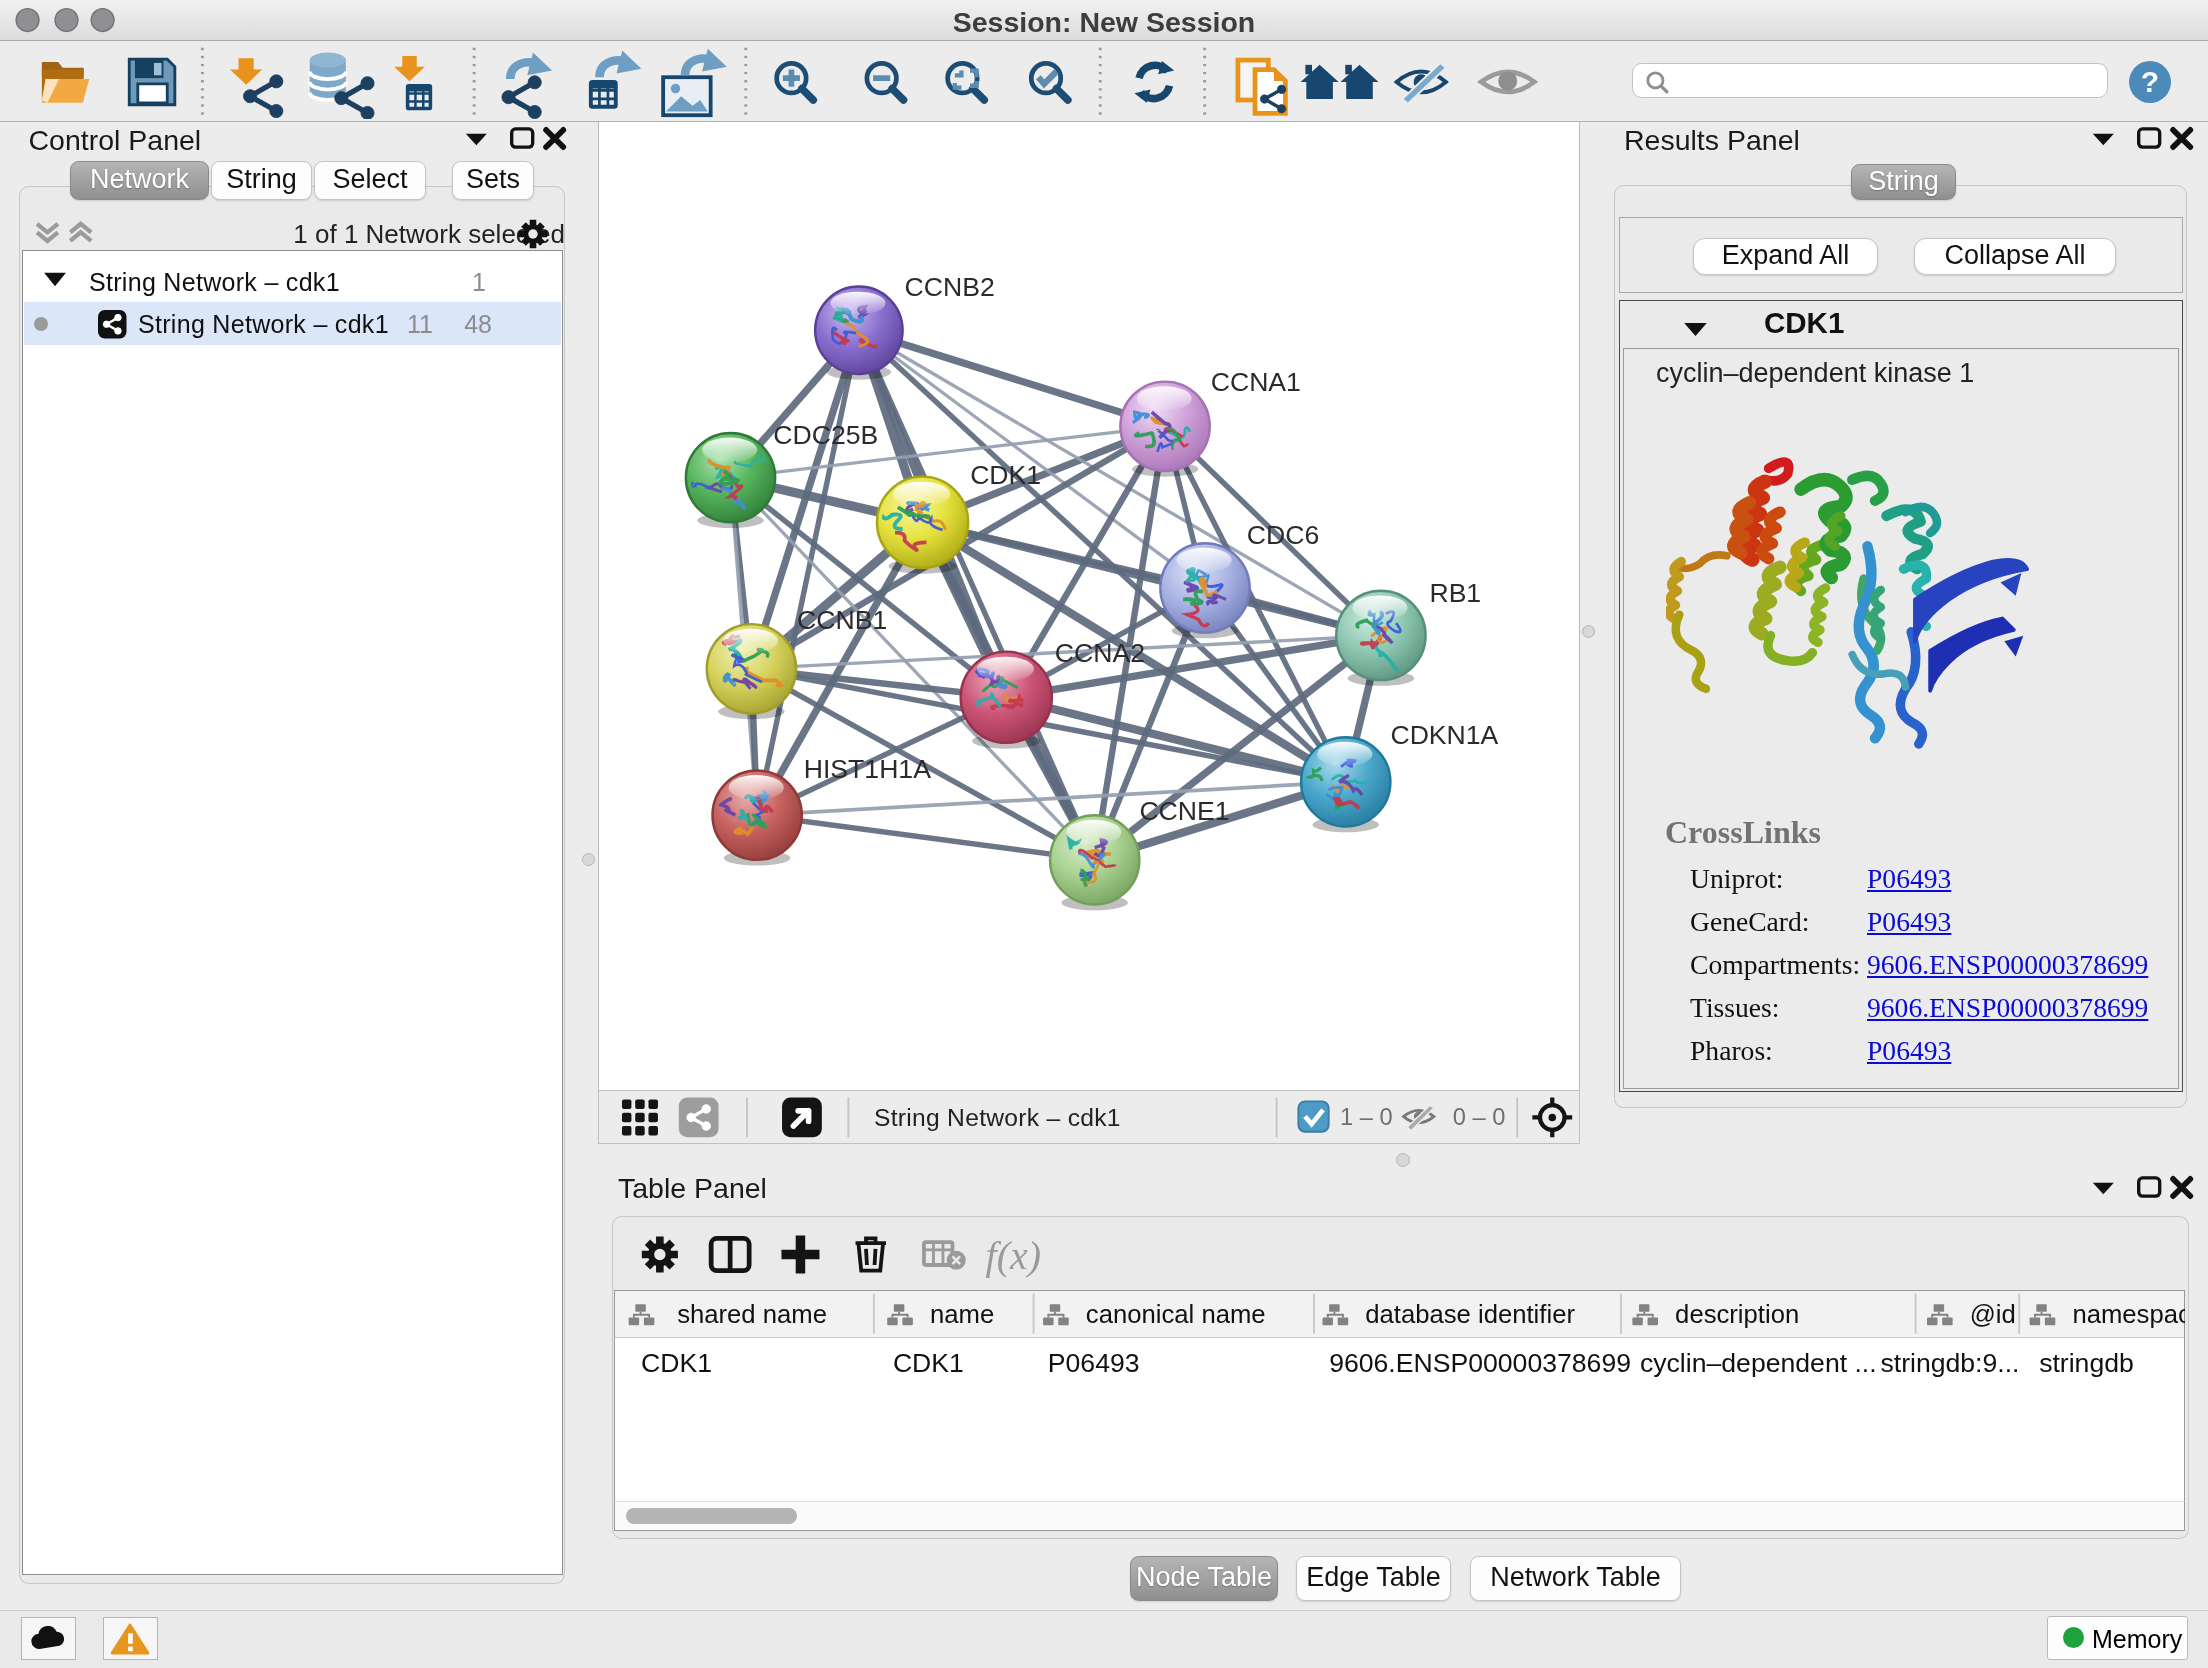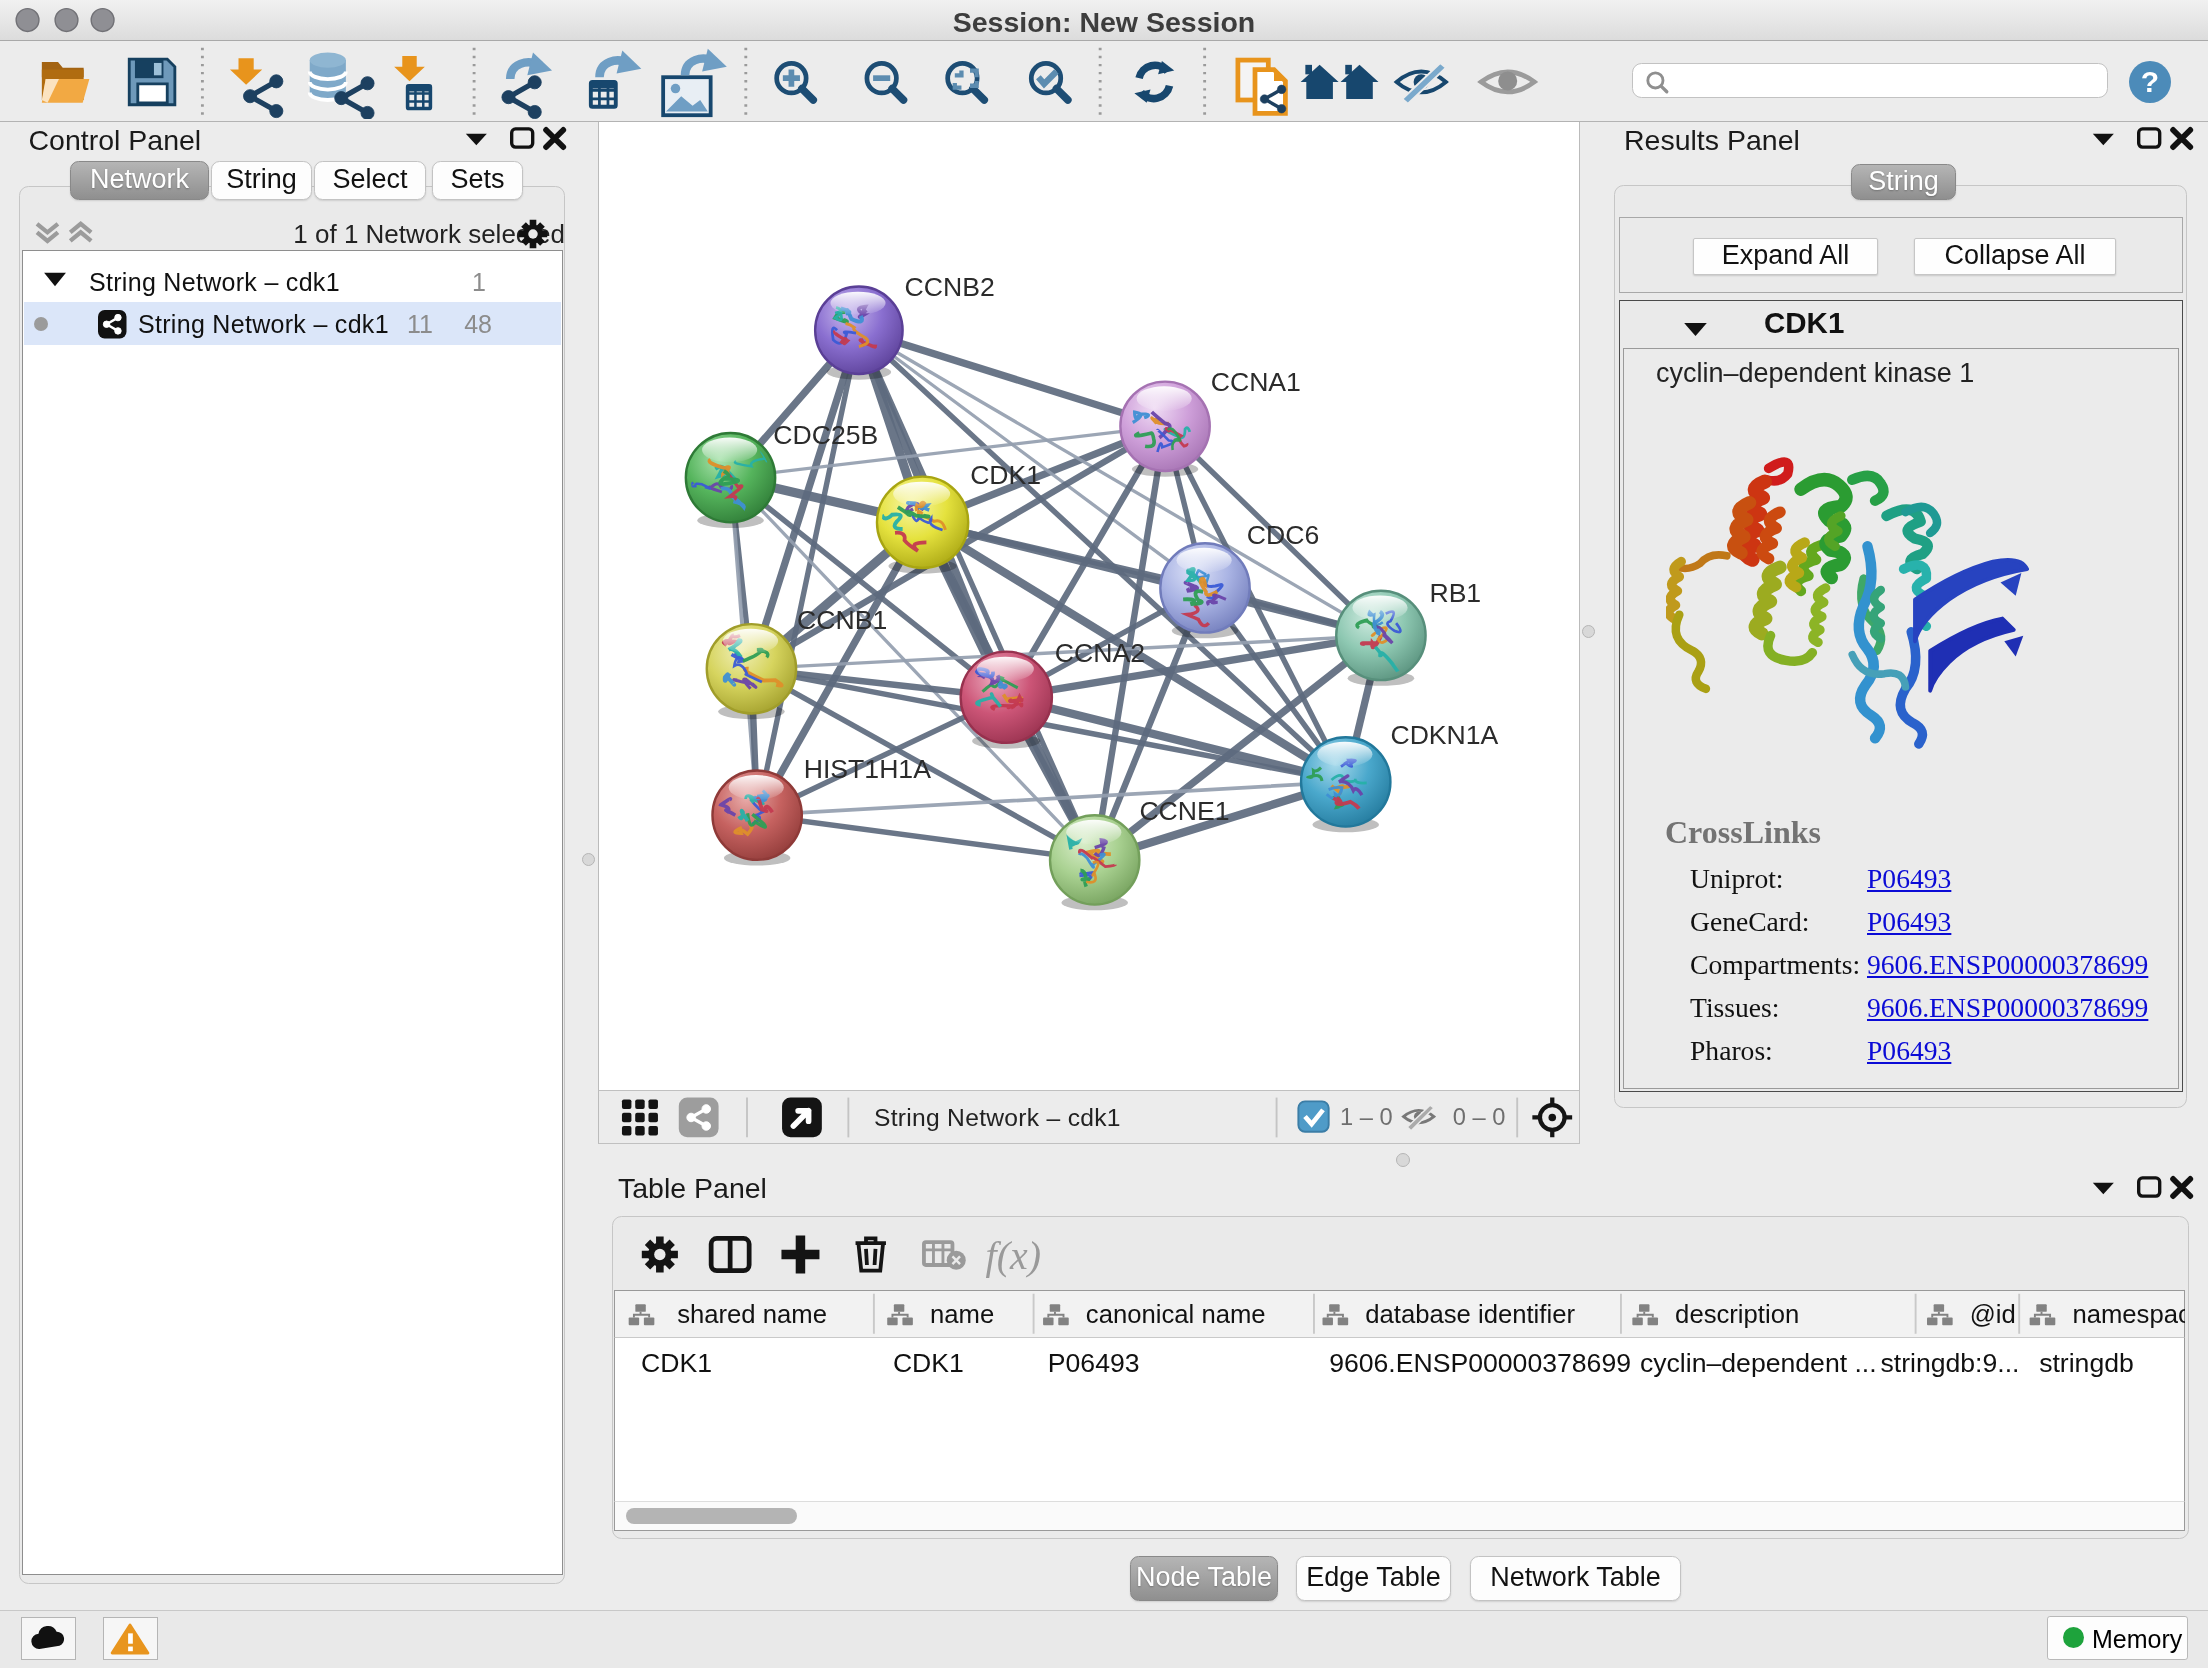--- a/index.html
+++ b/index.html
@@ -1,21 +1,21 @@
 <!DOCTYPE html>
 <html style="font-size:15px"><head><meta charset="utf-8">
 <style>
 *{margin:0;padding:0;box-sizing:border-box}
 html,body{width:2208px;height:1668px}
 body{position:relative;background:#ececec;font-family:"Liberation Sans",sans-serif;overflow:hidden;color:#1a1a1a}
 .ab{position:absolute}
 .ptitle{font-size:28.5px;color:#1a1a1a}
 .tab{position:absolute;height:39px;background:#fdfdfd;border:1.9px solid #c3c3c3;border-radius:8.6px;text-align:center;font-size:27px;line-height:35px;color:#111;box-shadow:0 1px 1.9px rgba(0,0,0,.12)}
 .tabsel{background:linear-gradient(#b5b5b5,#8f8f8f);color:#fff;border-color:#898989;text-shadow:0 1px 1.9px rgba(0,0,0,.25)}
-.btn{position:absolute;background:#fefefe;border:1.9px solid #c6c6c6;border-radius:2px;text-align:center;font-size:27px;color:#111;box-shadow:0 1px 1.9px rgba(0,0,0,.15)}
+.btn{position:absolute;background:#fefefe;border:1.9px solid #c6c6c6;border-radius:12px;text-align:center;font-size:27px;color:#111;box-shadow:0 1px 1.9px rgba(0,0,0,.15)}
 .gr{color:#8c8c8c}
 </style></head>
 <body>
 
 <div class="ab" style="left:0;top:0;width:2208px;height:41px;background:linear-gradient(#f1f1f1,#dcdcdc);border-bottom:1.9px solid #a9a9a9"></div>
 <svg class="ab" style="left:0;top:0" width="190" height="41" viewBox="0 0 200 43">
  <circle cx="29" cy="21" r="12" fill="#8f8f94" stroke="#717176" stroke-width="1.5"></circle>
  <circle cx="70" cy="21" r="12" fill="#8f8f94" stroke="#717176" stroke-width="1.5"></circle>
  <circle cx="108" cy="21" r="12" fill="#8f8f94" stroke="#717176" stroke-width="1.5"></circle>
 </svg>
@@ -182,21 +182,21 @@
 <div class="ab ptitle" style="left:28.5px;top:124px">Control Panel</div>
 <svg class="ab" style="left:462px;top:126px" width="107" height="25" viewBox="0 0 112 26">
  <path d="M4 8 h22 l-11 12 z" fill="#111"></path>
  <rect x="52" y="3" width="22" height="19" rx="4" fill="none" stroke="#111" stroke-width="3.5"></rect>
  <path d="M88 4 l18 18 M106 4 l-18 18" stroke="#111" stroke-width="6" stroke-linecap="round"></path>
 </svg>
 <div class="ab" style="left:19px;top:186px;width:546px;height:1398px;background:#eaeaea;border:1.9px solid #c6c6c6;border-radius:9.5px"></div>
 <div class="tab tabsel" style="left:70px;top:161px;width:139px">Network</div>
 <div class="tab" style="left:211px;top:161px;width:101px">String</div>
 <div class="tab" style="left:314px;top:161px;width:112px">Select</div>
-<div class="tab" style="left:432px;top:161px;width:91px">Sets</div>
+<div class="tab" style="left:452px;top:161px;width:82px">Sets</div>
 <svg class="ab" style="left:32px;top:220px" width="67" height="28.5" viewBox="0 0 70 30" fill="none" stroke="#9b9b9b" stroke-width="4.5">
  <path d="M5 4 l11 9 11 -9 M5 13 l11 9 11 -9"></path>
  <path d="M40 13 l11 -9 11 9 M40 22 l11 -9 11 9"></path>
 </svg>
 <div class="ab" style="left:19px;top:219px;width:546px;text-align:right;font-size:26px;color:#222">1 of 1 Network selected</div>
 <svg class="ab" style="left:515px;top:216px" width="36" height="36" viewBox="0 0 38 38">
  <g fill="#111">
       <circle cx="19" cy="19" r="10"></circle>
  <g stroke="#111" stroke-width="7">
         <path d="M19 4 v30 M4 19 h30 M9 9 l20 20 M29 9 l-20 20"></path>

